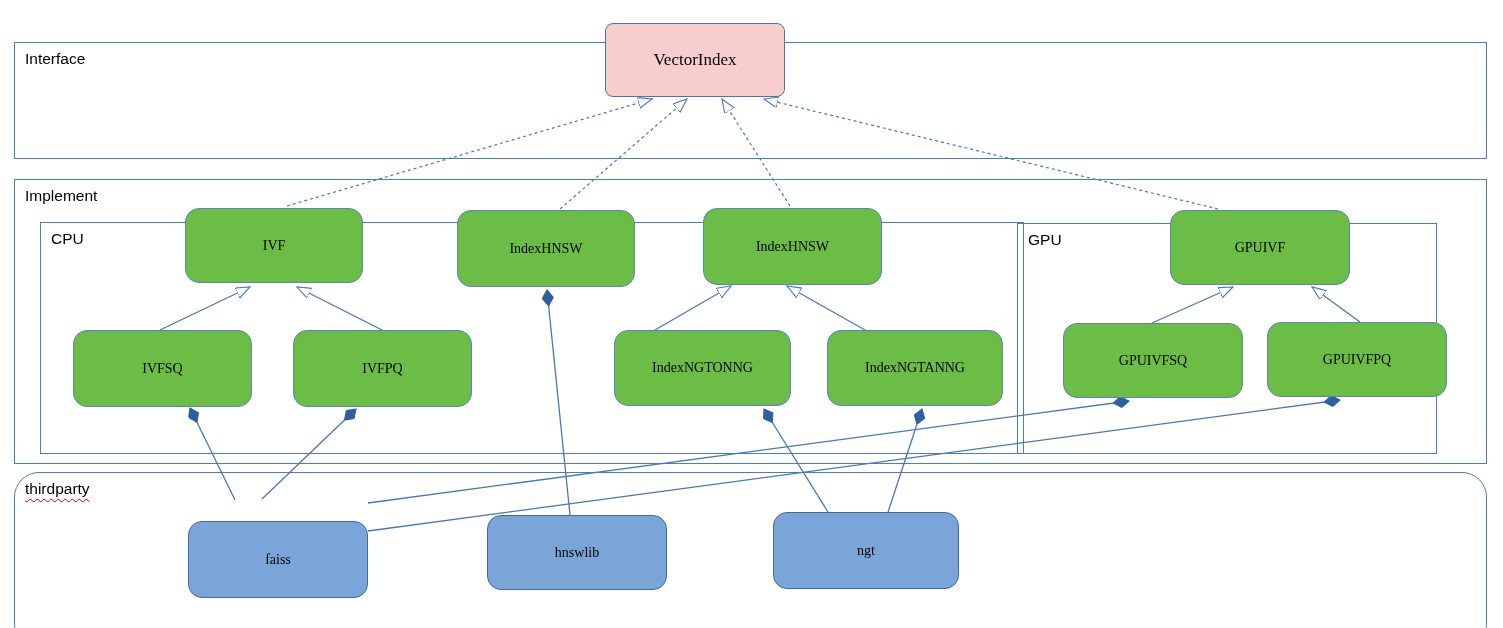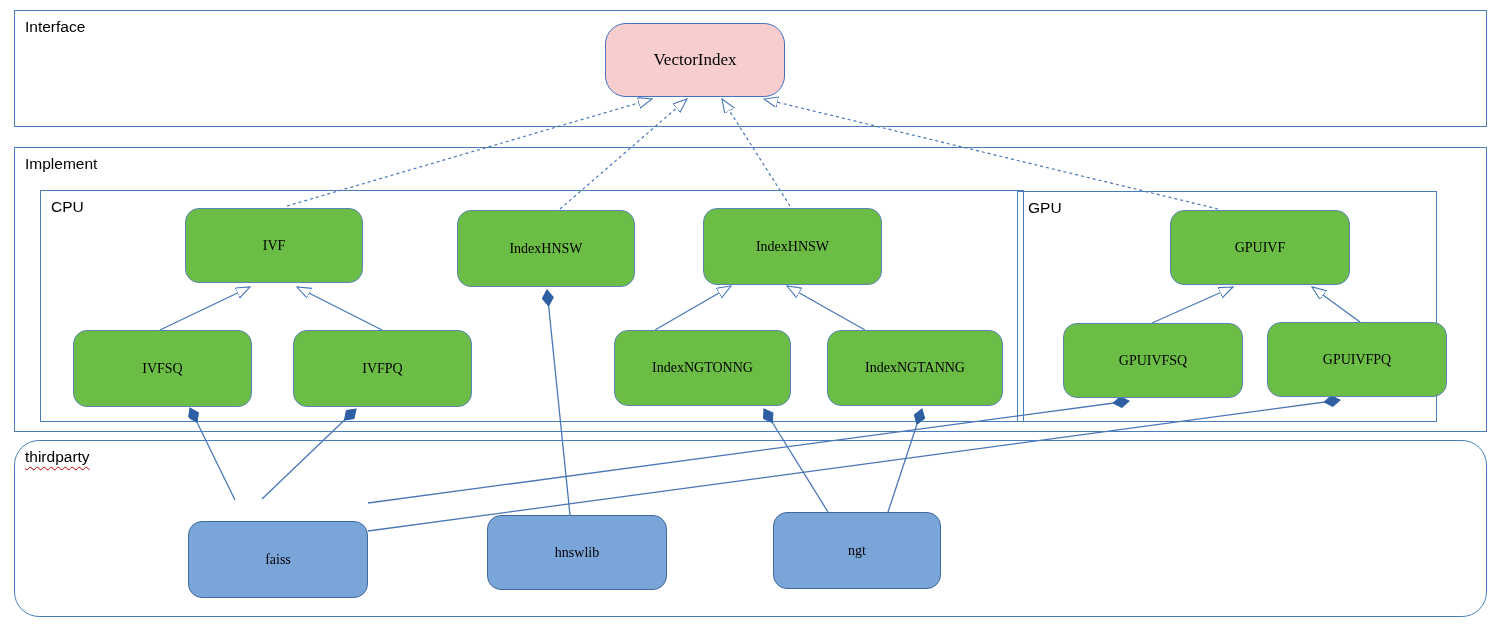--- a/index.html
+++ b/index.html
@@ -8,20 +8,21 @@
     width:1503px;height:628px;
     background:#ffffff;
     font-family:"Liberation Sans",sans-serif;
     overflow:hidden;
   }
   .section{
     position:absolute;
     border:1.6px solid var(--section-border,#4a7ebb);
     background:transparent;
     box-sizing:border-box;
+    margin-top:32px;
   }
   .section-label{
     position:absolute;
     top:7px;left:10px;
     font-size:15.5px;
     color:#000;
     font-family:"Liberation Sans",sans-serif;
   }
   .wavy{
     text-decoration:underline;
@@ -39,21 +40,21 @@
     font-size:14px;
     color:#000;
   }
   .node-green{
     background:var(--green-fill,#6cbd45);
     border:1px solid var(--green-border,#5b85b8);
   }
   .node-pink{
     background:var(--pink-fill,#f8cdcd);
     border:1.4px solid var(--pink-border,#4472c4);
-    border-radius:21px;
+    border-radius:8px;
   }
   .node-blue{
     background:var(--blue-fill,#7aa5d9);
     border:1px solid var(--blue-border,#41699c);
   }
   #edges{
     position:absolute;left:0;top:0;
     pointer-events:none;
   }
   #edges line{stroke:var(--connector,#4a77b8);}
@@ -161,17 +162,17 @@
   </div>
 
   <div class="node node-blue" style="left:188px;top:500px;width:180px;height:77px;margin-top:21px;">
     <span>faiss</span>
   </div>
 
   <div class="node node-blue" style="left:487px;top:515px;width:180px;height:75px;">
     <span>hnswlib</span>
   </div>
 
-  <div class="node node-blue" style="left:773px;top:512px;width:168px;height:77px;">
+  <div class="node node-blue" style="left:773px;top:512px;width:186px;height:77px;">
     <span>ngt</span>
   </div>
 
 </div>
 
 </body></html>

